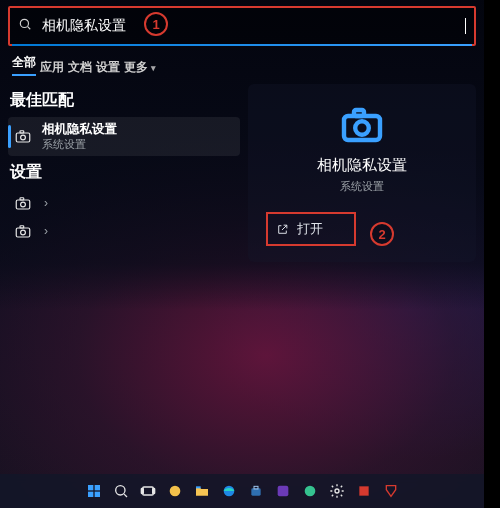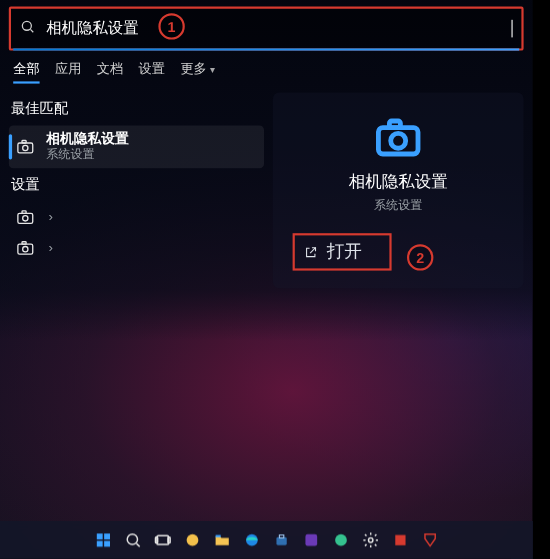--- a/index.html
+++ b/index.html
@@ -11,44 +11,44 @@
   }
   .panel{position:absolute;left:0;top:0;right:0;height:310px;
     background:linear-gradient(180deg,rgba(3,5,14,0.92) 0%,rgba(6,8,20,0.90) 40%,rgba(9,11,25,0.70) 85%,rgba(9,11,25,0) 100%);
     padding:6px 8px 0 8px;box-sizing:border-box;color:#e6e6e6;}
   .search-row{display:flex;align-items:center;height:36px;border:2px solid #d63a2f;border-radius:2px;position:relative;padding:0 8px;background:rgba(0,0,0,0.35);}
   .glow-line{position:absolute;bottom:-2px;left:2px;right:2px;height:2px;background:linear-gradient(90deg,#0078d4,#3aa0ff);}
   .search-icon svg{width:14px;height:14px;stroke:#cfcfcf;fill:none;stroke-width:2;}
   .search-input{flex:1;background:transparent;border:none;outline:none;color:#fff;font-size:14px;margin-left:8px;}
   .search-caret{width:1px;height:16px;background:#fff;margin-left:-2px;}
   .callout{position:absolute;width:20px;height:20px;border:2px solid #d63a2f;border-radius:50%;display:flex;align-items:center;justify-content:center;color:#d63a2f;font-weight:bold;font-size:13px;background:rgba(0,0,0,0.2);}
-  .tabs{display:flex;gap:14px;padding:8px 4px 4px 4px;font-size:12px;color:#d0d0d0;align-items:flex-start;}
+  .tabs{display:flex;gap:4px;padding:8px 4px 4px 4px;font-size:12px;color:#d0d0d0;align-items:flex-end;font-weight:bold;}
   .tab{display:flex;align-items:center;gap:3px;cursor:pointer;}
   .tab.active{color:#fff;border-bottom:2px solid #3aa0ff;padding-bottom:3px;}
   .chev{font-size:9px;opacity:.8;}
   .content{display:flex;gap:8px;margin-top:4px;}
   .left{flex:0 0 232px;}
   .right{flex:1;min-width:0;}
-  .sect-label{font-size:13px;font-weight:normal;color:#fff;margin:6px 0 6px 2px;}
+  .sect-label{font-size:16px;font-weight:bold;color:#fff;margin:6px 0 6px 2px;}
   .row{display:flex;align-items:center;gap:10px;padding:5px 6px;border-radius:4px;position:relative;}
   .row.sel{background:rgba(255,255,255,0.07);}
   .row.sel::before{content:"";position:absolute;left:0;top:8px;bottom:8px;width:3px;background:#3aa0ff;border-radius:2px;}
   .row .icon{width:18px;height:18px;flex:0 0 18px;display:flex;align-items:center;justify-content:center;}
   .row .icon svg{stroke:#e6e6e6;fill:none;stroke-width:1.6;}
   .row .txt{flex:1;min-width:0;}
   .row .title{font-size:12.5px;color:#fff;line-height:1.25;}
   .row.sel .title{font-weight:600;}
   .row .sub{font-size:11px;color:#9aa0a6;line-height:1.2;}
   .row .arr{color:#9aa0a6;font-size:12px;padding:0 2px;}
   .preview{border-radius:6px;background:rgba(20,24,44,0.35);padding:12px 8px 16px 8px;text-align:center;}
   .big-cam{width:48px;height:48px;margin:4px auto 8px auto;}
   .big-cam svg{stroke:#3aa0ff;fill:none;stroke-width:2.2;}
   .pv-title{color:#fff;font-size:15px;}
   .pv-sub{color:#9aa0a6;font-size:11px;margin-top:4px;}
-  .open-btn{margin:18px auto 0 10px;width:90px;height:34px;border:2px solid #d63a2f;display:flex;align-items:center;gap:8px;padding:0 8px;box-sizing:border-box;color:#dfe3ea;font-size:16px;user-select:none;}
+  .open-btn{margin:18px auto 0 10px;width:90px;height:34px;border:2px solid #d63a2f;display:flex;align-items:center;gap:8px;padding:0 8px;box-sizing:border-box;color:#dfe3ea;font-size:13px;user-select:none;}
   .open-btn .oi{width:13px;height:13px;}
   .open-btn .oi svg{stroke:#dfe3ea;fill:none;stroke-width:1.8;}
   .taskbar{position:absolute;left:0;right:0;bottom:0;height:34px;background:rgba(18,22,40,0.82);backdrop-filter:blur(4px);display:flex;align-items:center;justify-content:center;gap:7px;}
   .tb-ic{width:20px;height:20px;border-radius:4px;display:flex;align-items:center;justify-content:center;}
   .tb-ic svg{width:16px;height:16px;}
 </style>
 </head>
 <body>
 
 <div class="desktop">

